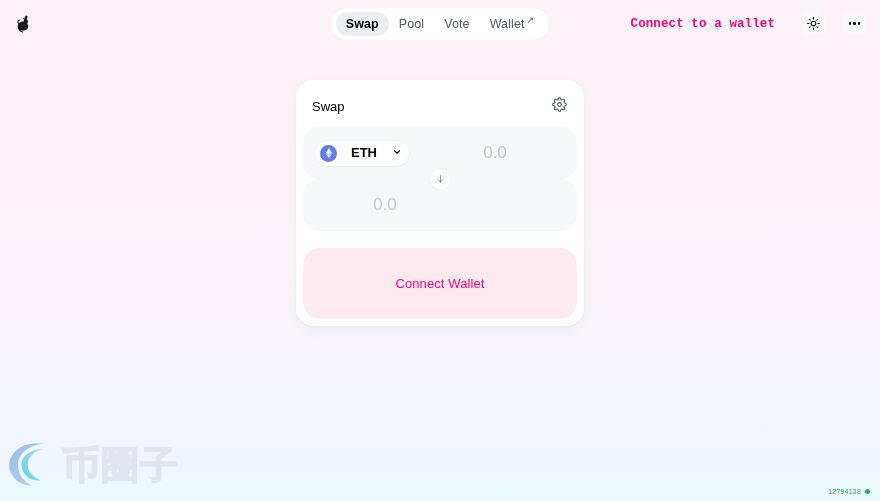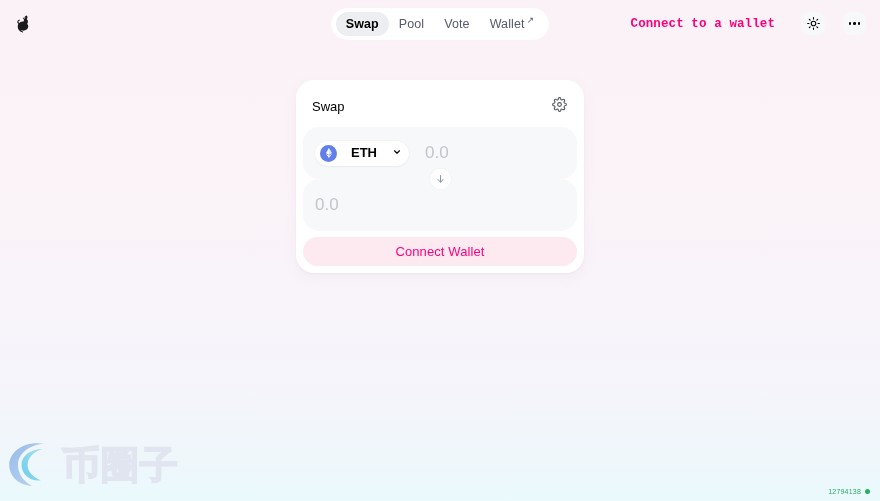--- a/index.html
+++ b/index.html
@@ -205,21 +205,21 @@
   .chev {
     display: inline-block;
     margin-left: 1px;
     flex: none;
   }
 
   .amount-input {
     border: none;
     outline: none;
     background: transparent;
-    text-align: left;
+    text-align: center;
     font-family: "Liberation Sans", sans-serif;
     font-size: 17px;
     font-weight: 500;
     color: #000000;
     width: 140px;
     padding: 0;
   }
   .amount-input::placeholder { color: #c3c5cb; opacity: 1; }
 
   
@@ -241,27 +241,27 @@
     border: 3px solid #ffffff;
     display: flex;
     align-items: center;
     justify-content: center;
     cursor: pointer;
     box-shadow: 0 0 0 0.5px rgba(0,0,0,0.04);
   }
 
   
   .connect-btn {
-    margin-top: 6px;
+    margin-top: 17px;
     width: 100%;
     background: #fdeaf1;
     color: #ff007a;
     border: none;
     border-radius: 18px;
-    padding: 7px 0;
+    padding: 28px 0;
     font-family: "Liberation Sans", sans-serif;
     font-size: 13px;
     font-weight: 500;
     cursor: pointer;
     letter-spacing: 0.1px;
   }
 
   
   .watermark {
     position: absolute;

